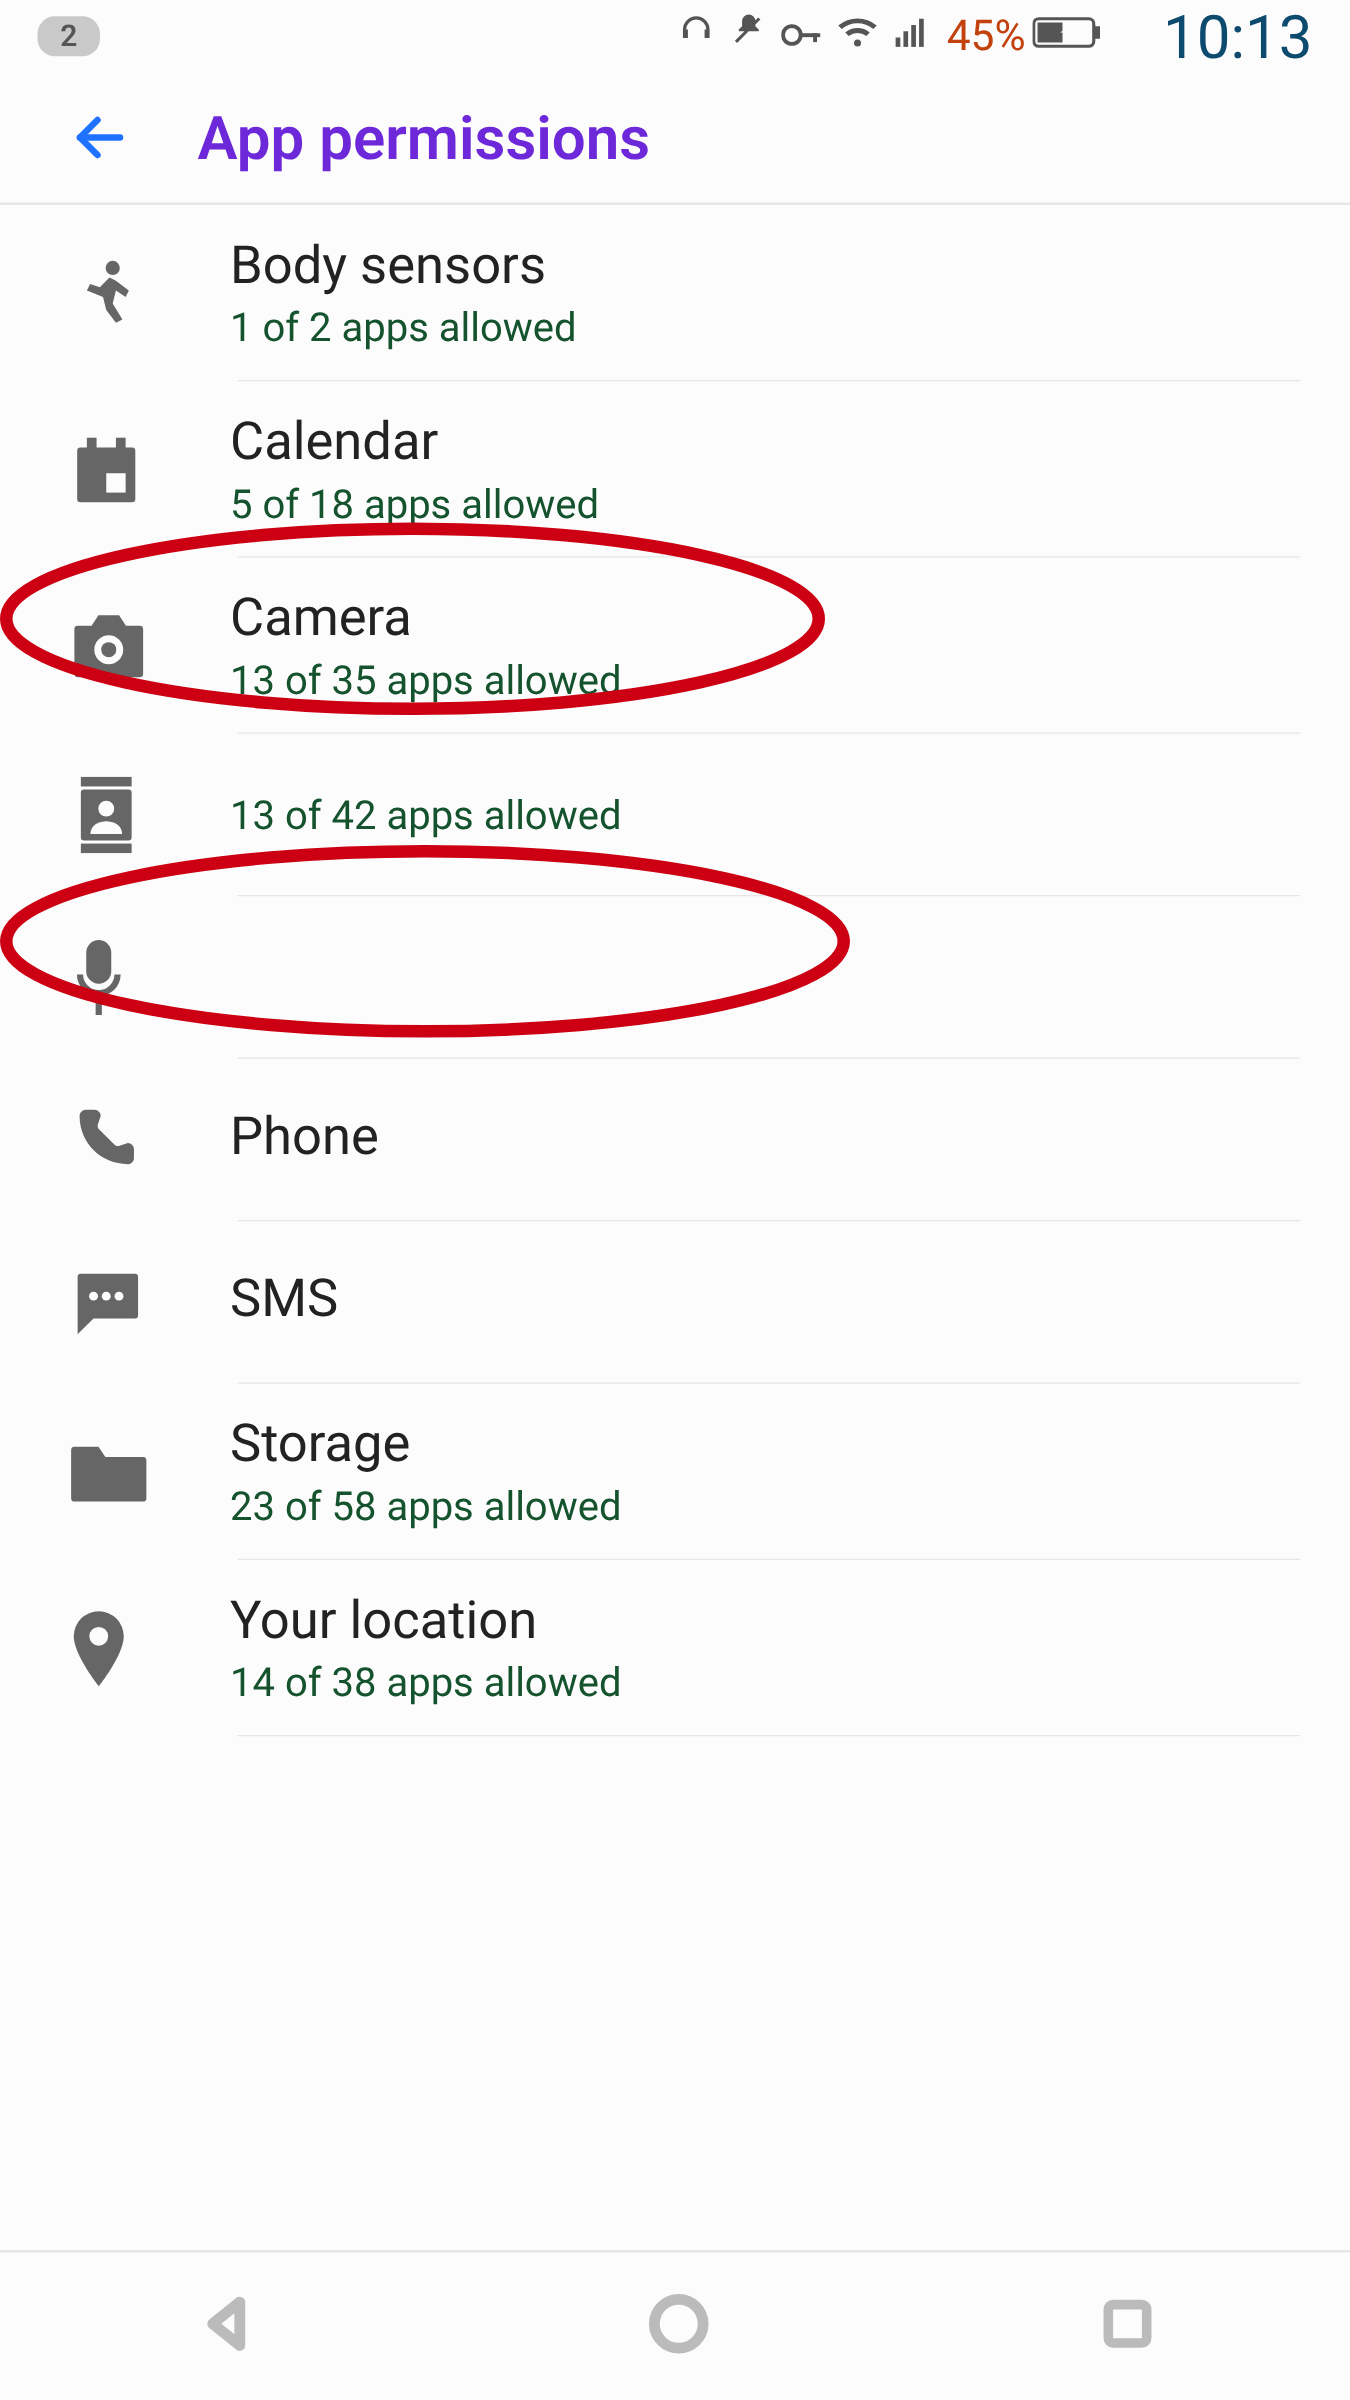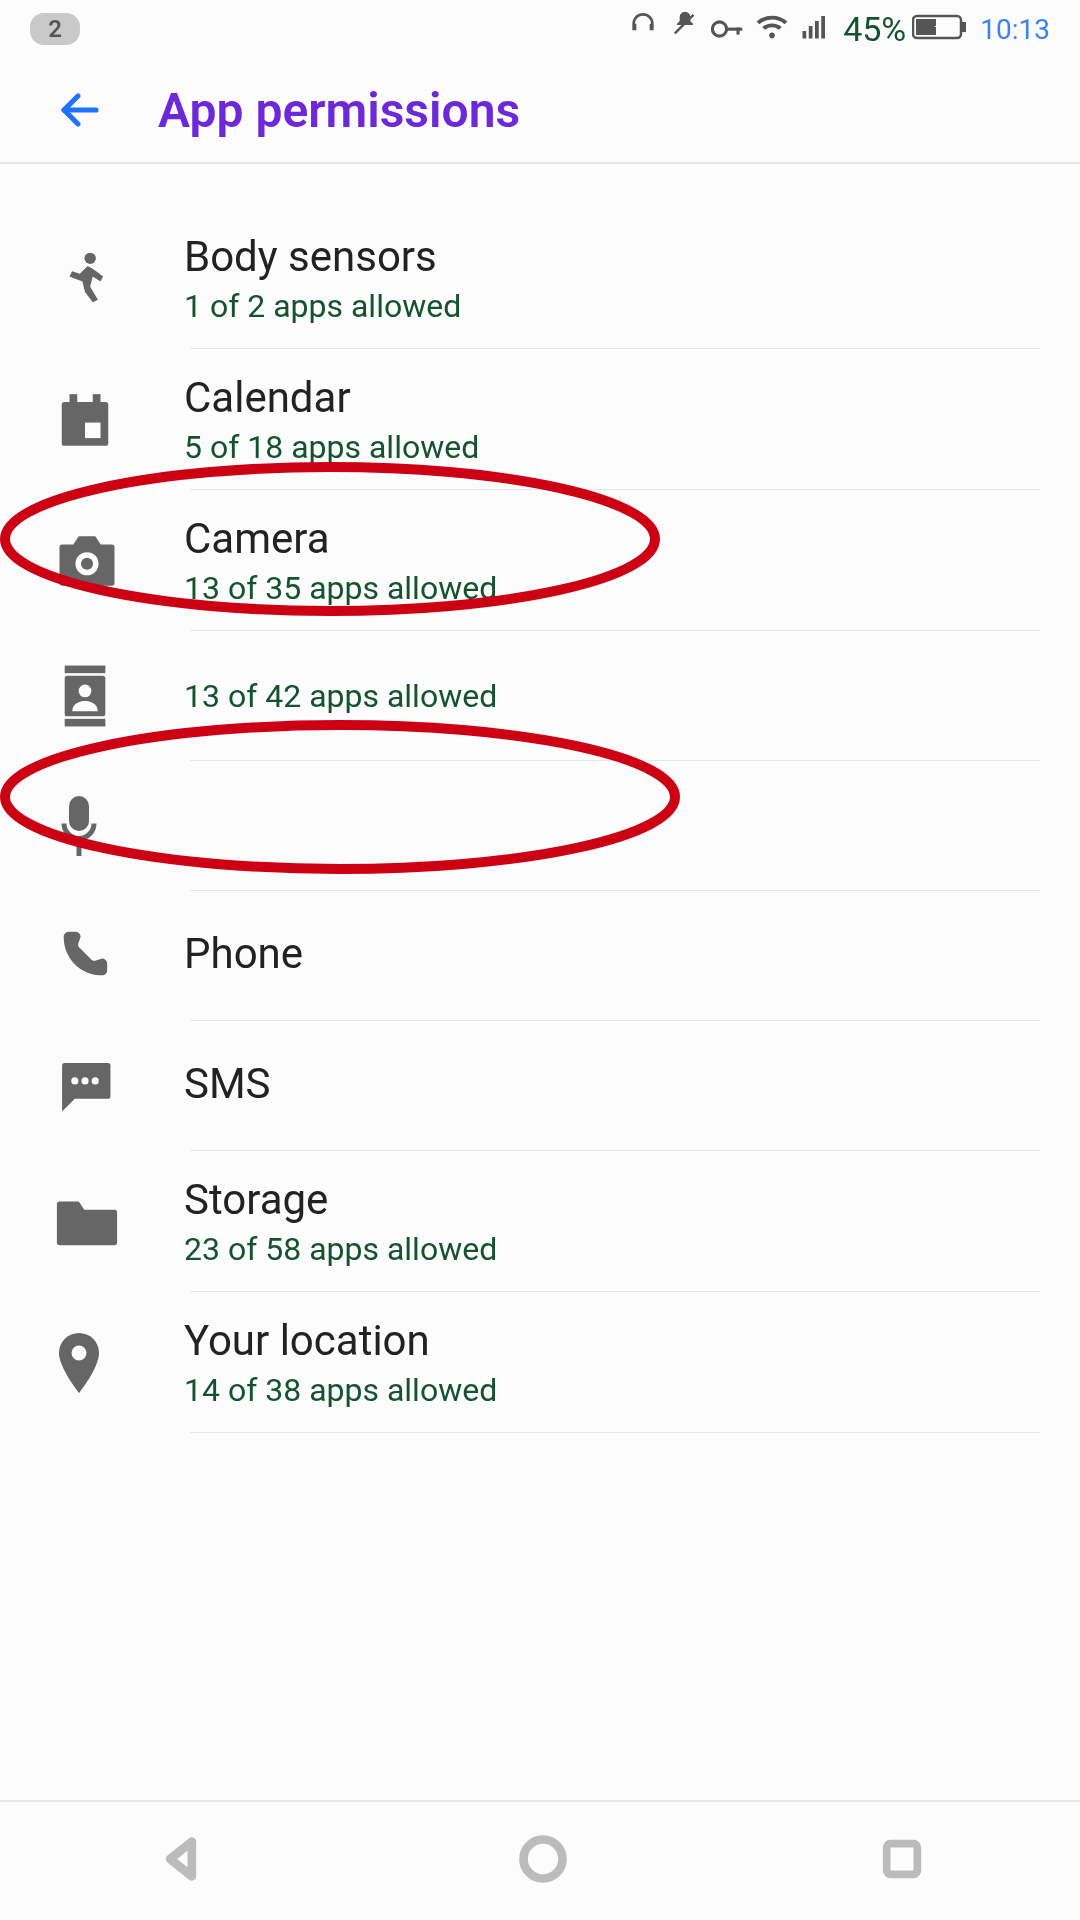--- a/index.html
+++ b/index.html
@@ -4,37 +4,37 @@
 <style>
   * { box-sizing: border-box; margin: 0; padding: 0; }
   html, body { width: 1080px; height: 1920px; font-family: -apple-system, Roboto, Arial, sans-serif; background: #fcfcfc; overflow: hidden; }
   .status-bar { height: 58px; display: flex; align-items: center; justify-content: space-between; padding: 0 30px; background: #fcfcfc; }
   .status-left { display: flex; align-items: center; }
   .notif-badge { background: #c9c9c9; border-radius: 14px; width: 50px; height: 32px; display: flex; align-items: center; justify-content: center; font-size: 24px; font-weight: 600; color: #555; }
   .status-right { display: flex; align-items: center; gap: 12px; color: #3a3a3a; font-size: 34px; }
   .status-icons { display: flex; align-items: center; gap: 10px; }
   .status-icons svg { fill: #555; }
   .battery-wrap { display: flex; align-items: center; gap: 6px; }
-  .battery-pct { font-size: 34px; color: #14532d; }
+  .battery-pct { font-size: 34px; color: #c2410c; }
   .battery-svg { display: inline-block; }
-  .clock { font-size: 28px; color: #3b82f6; }
+  .clock { font-size: 48px; color: #0c4a6e; margin-left: 36px; }
   .app-bar { height: 106px; display: flex; align-items: center; padding: 0 50px; background: #fcfcfc; border-bottom: 2px solid #e6e6e6; }
   .back-btn { width: 60px; height: 60px; display: flex; align-items: center; justify-content: center; margin-right: 48px; }
   .back-btn svg { stroke: #1f72ff; }
   .page-title { font-size: 48px; font-weight: 600; color: #6d28d9; }
   .list-item { display: flex; align-items: center; padding: 24px 0 24px 54px; position: relative; min-height: 130px; }
   .icon-cell { width: 130px; display: flex; align-items: center; justify-content: flex-start; }
   .icon-cell svg { fill: #666; }
   .text-cell { flex: 1; padding-right: 40px; }
   .item-title { font-size: 42px; color: #222; margin-bottom: 6px; }
   .item-sub { font-size: 32px; color: #14532d; }
   .divider { position: absolute; bottom: 0; left: 190px; right: 40px; height: 1px; background: #e6e6e6; }
   .nav-bar { position: absolute; left:0; right:0; bottom:0; height: 120px; border-top: 2px solid #e6e6e6; background: #fcfcfc; display:flex; align-items:center; justify-content:space-around; }
   .nav-bar svg { stroke: #bbb; fill:none; stroke-width:4; }
-  .content { position: relative; height: calc(1920px - 58px - 106px - 120px); overflow: hidden; margin-top: 44px; }
+  .content { position: relative; height: calc(1920px - 58px - 106px - 120px); overflow: hidden; }
   .annotation { position: absolute; pointer-events: none; }
   .annotation svg { stroke: #cc0012; fill: none; stroke-width: 10; }
 </style>
 </head>
 <body>
 
 <div class="status-bar">
   <div class="status-left">
     <div class="notif-badge">2</div>
   </div>

